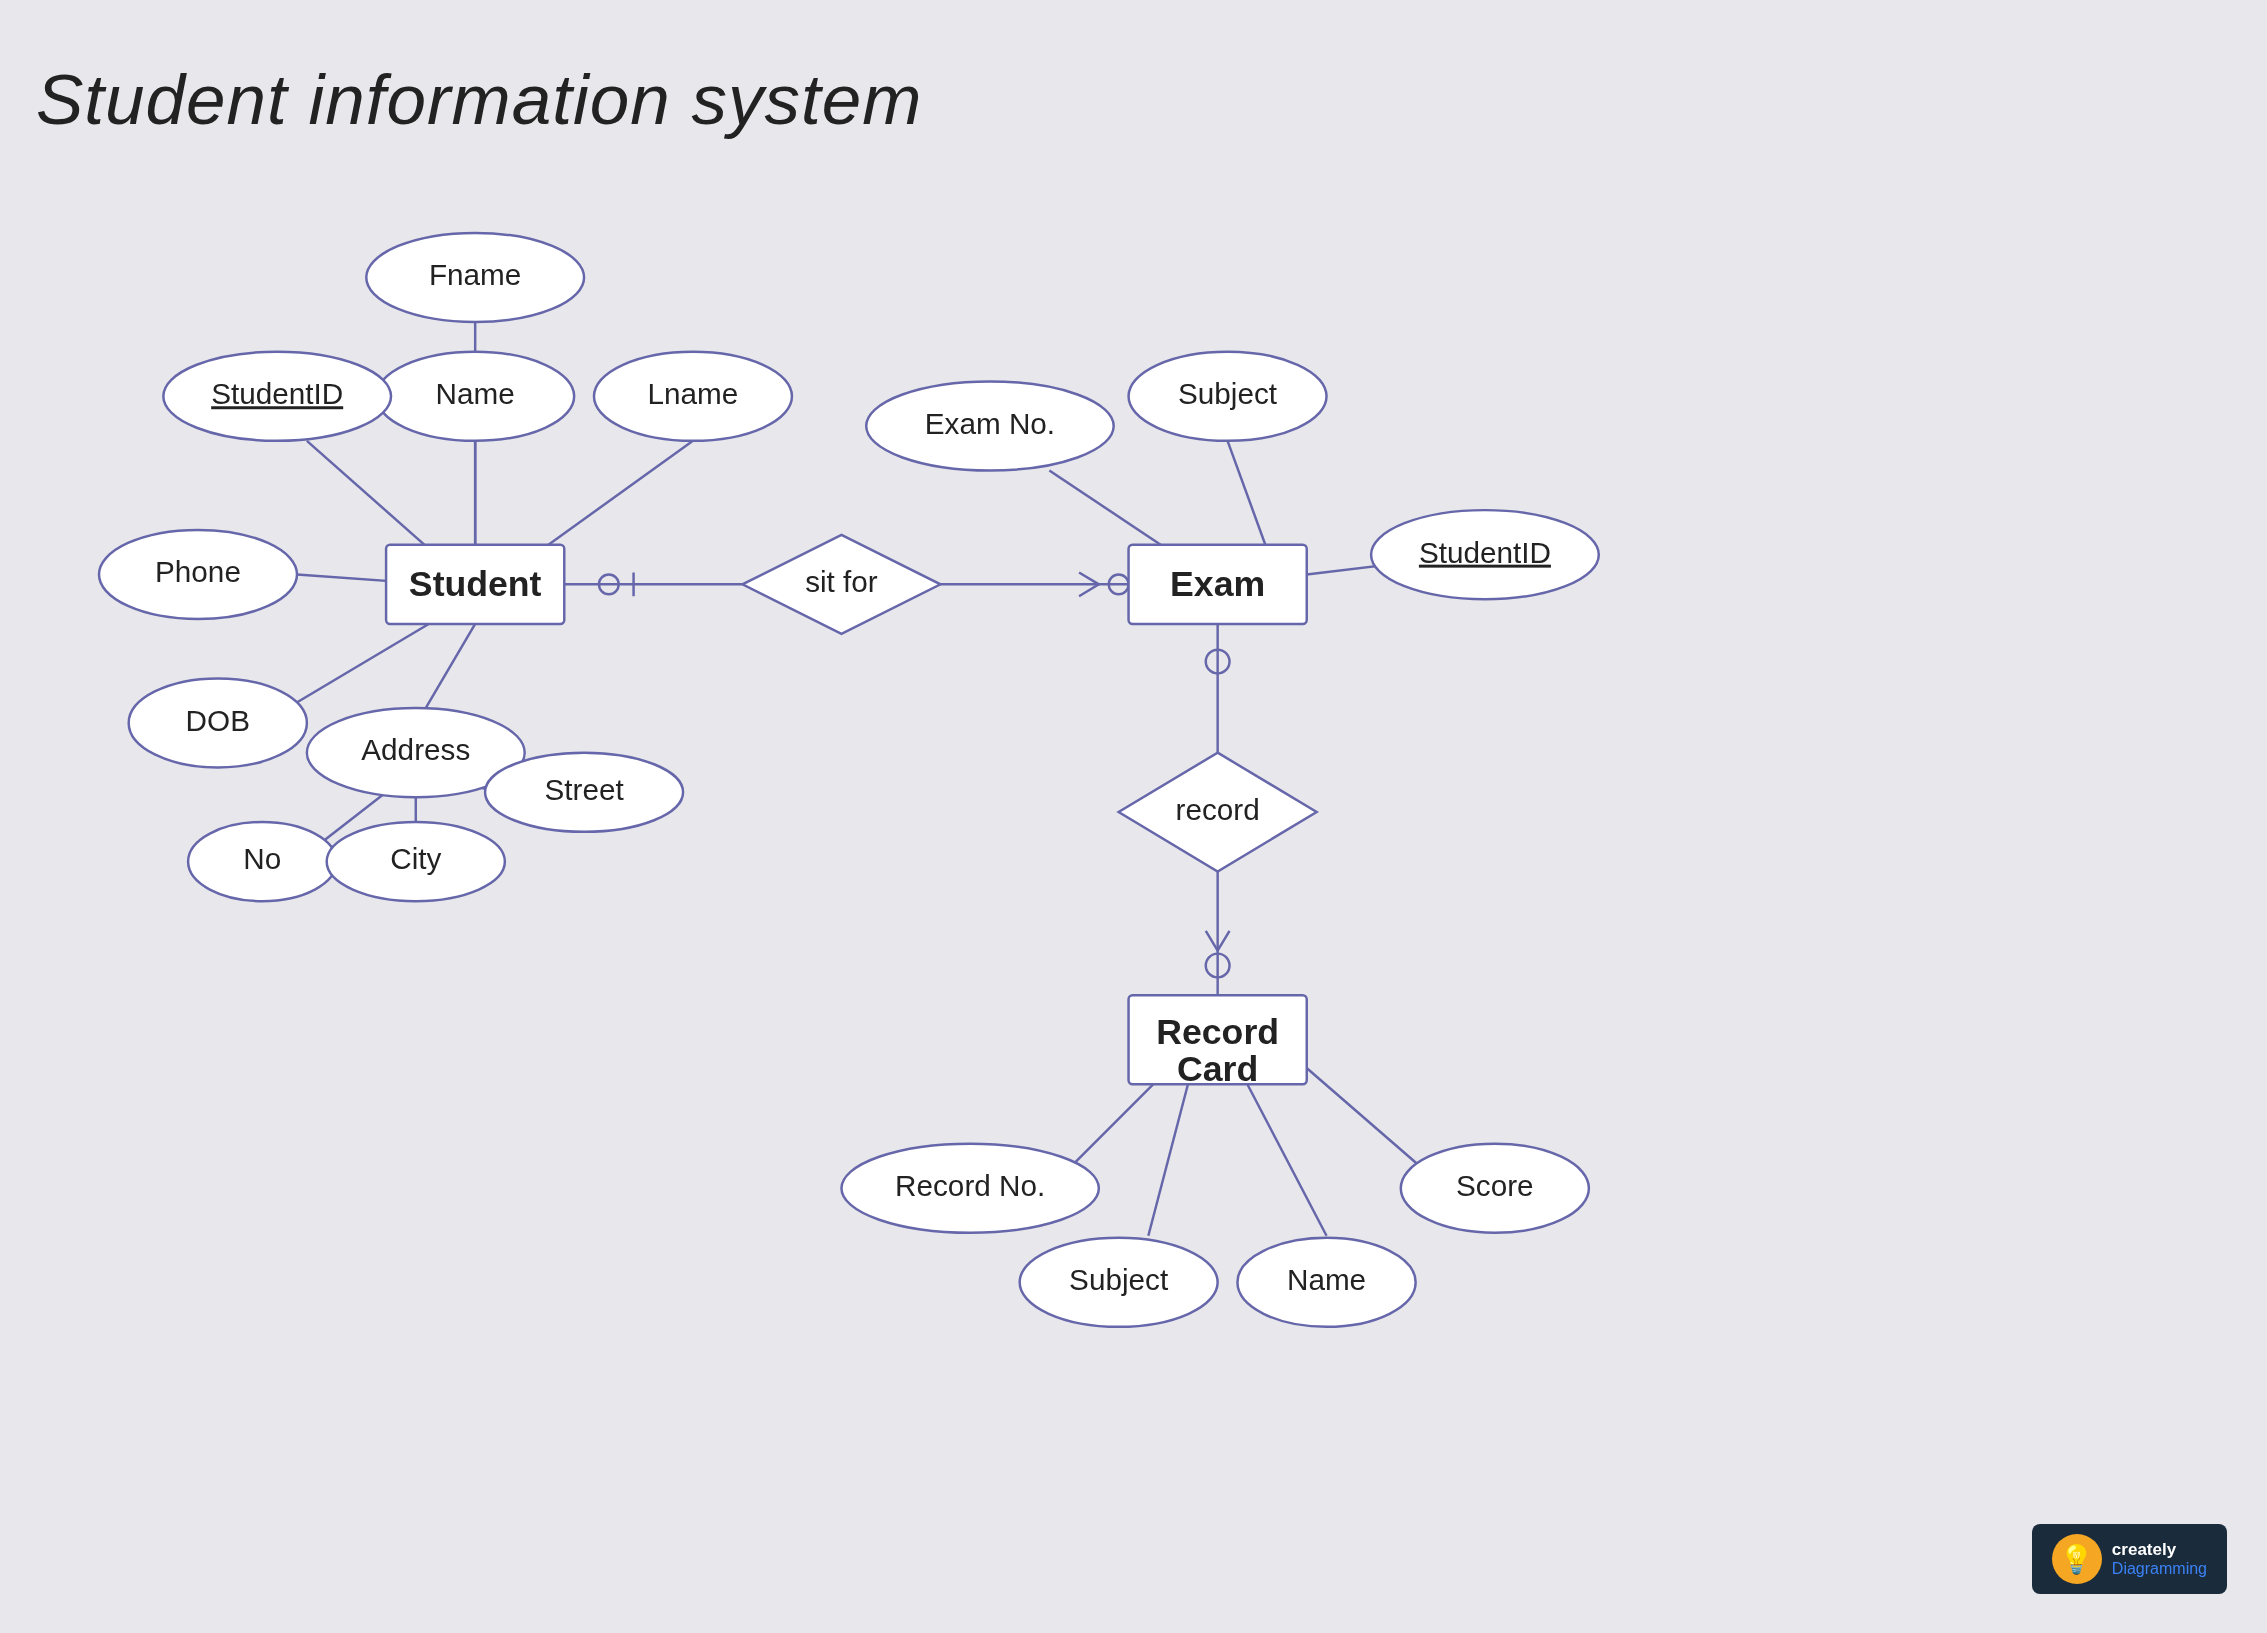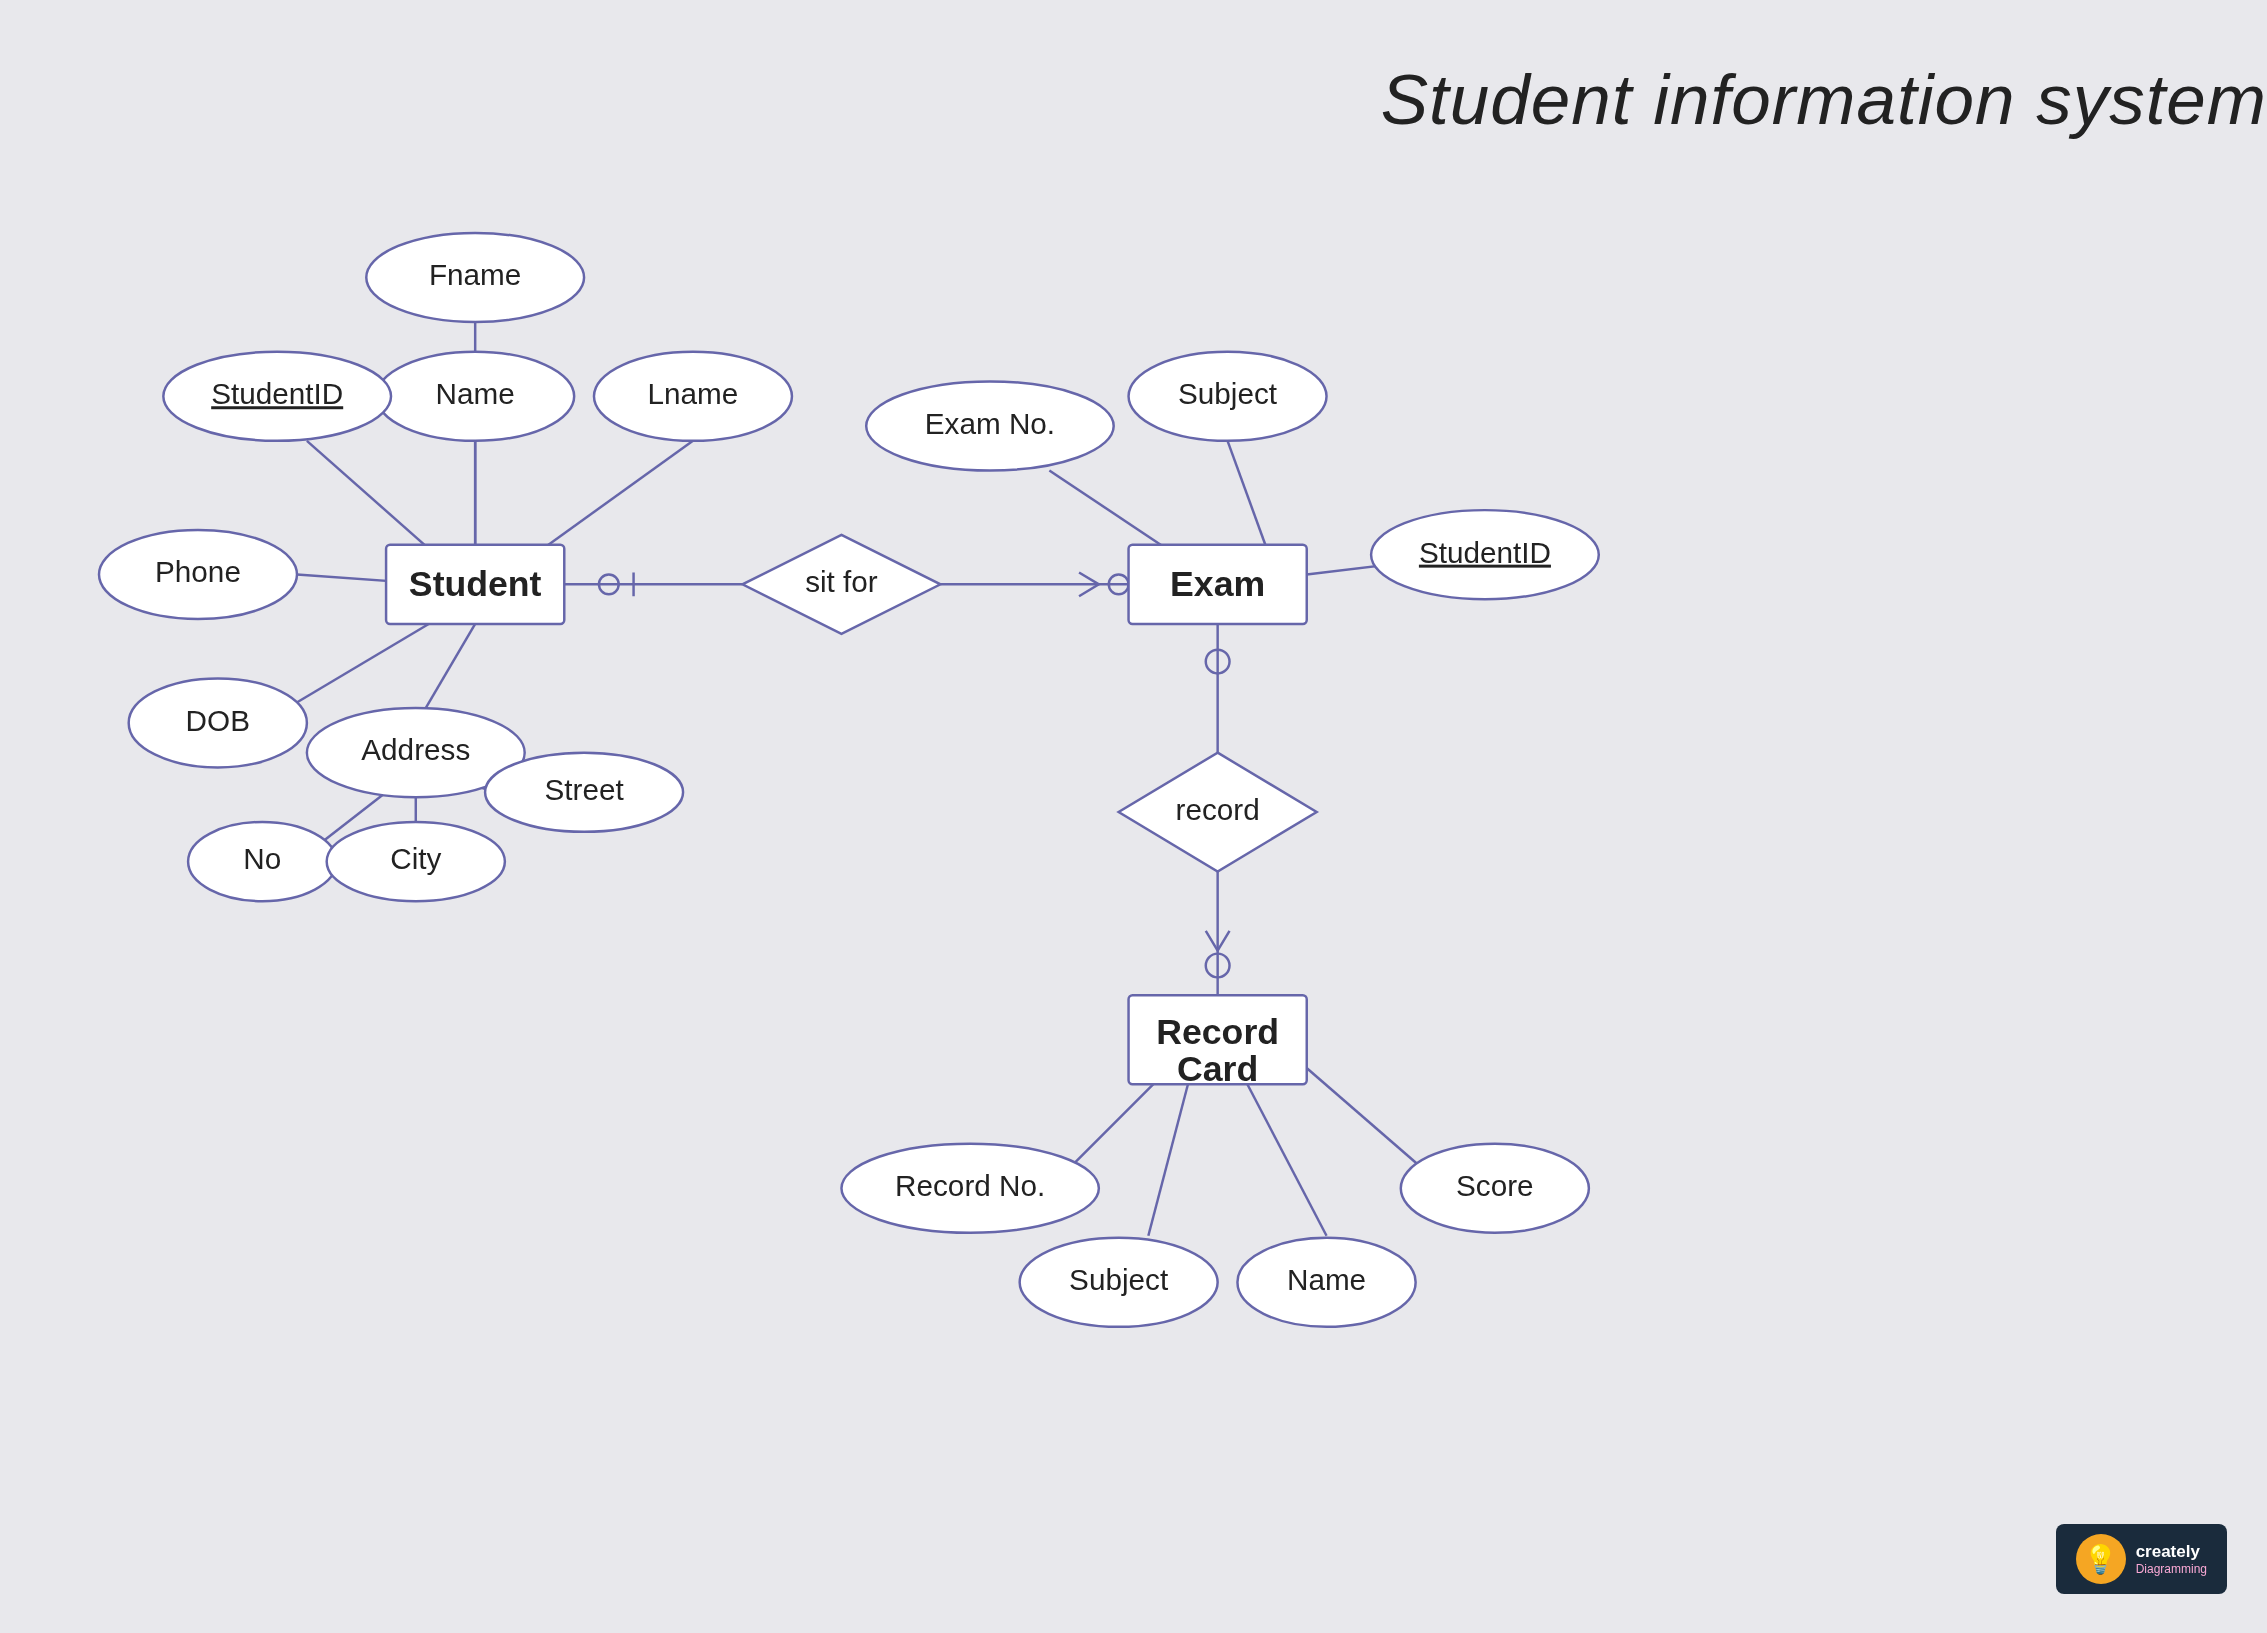--- a/index.html
+++ b/index.html
@@ -5,27 +5,28 @@
     * { box-sizing: border-box; margin: 0; padding: 0; }
     body {
       background: #e8e8ec;
       font-family: Arial, sans-serif;
       width: 2267px;
       height: 1634px;
       position: relative;
       overflow: hidden;
     }
     .title {
-      text-align: right;
+      text-align: left;
       font-size: 71px;
       font-style: italic;
       font-weight: 400;
       color: #222;
       padding-top: 59px;
       letter-spacing: 1px;
+      margin-left: 36px;
     }
     .diagram-container {
       position: absolute;
       top: 0; left: 0;
       width: 2267px;
       height: 1634px;
     }
     svg {
       position: absolute;
       top: 0; left: 0;
@@ -91,22 +92,22 @@
       align-items: center;
       justify-content: center;
       font-size: 28px;
     }
     .logo-text {
       color: white;
       font-size: 17px;
       font-weight: bold;
     }
     .logo-sub {
-      color: #f9a8d4;
-      font-size: 12px;
+      color: #3b82f6;
+      font-size: 16px;
     }
   </style>
 </head>
 <body>
 
 <div class="diagram-container">
   <div class="title">Student information system</div>
 
   <svg viewBox="0 0 2290 1650" width="2267" height="1634">
 

